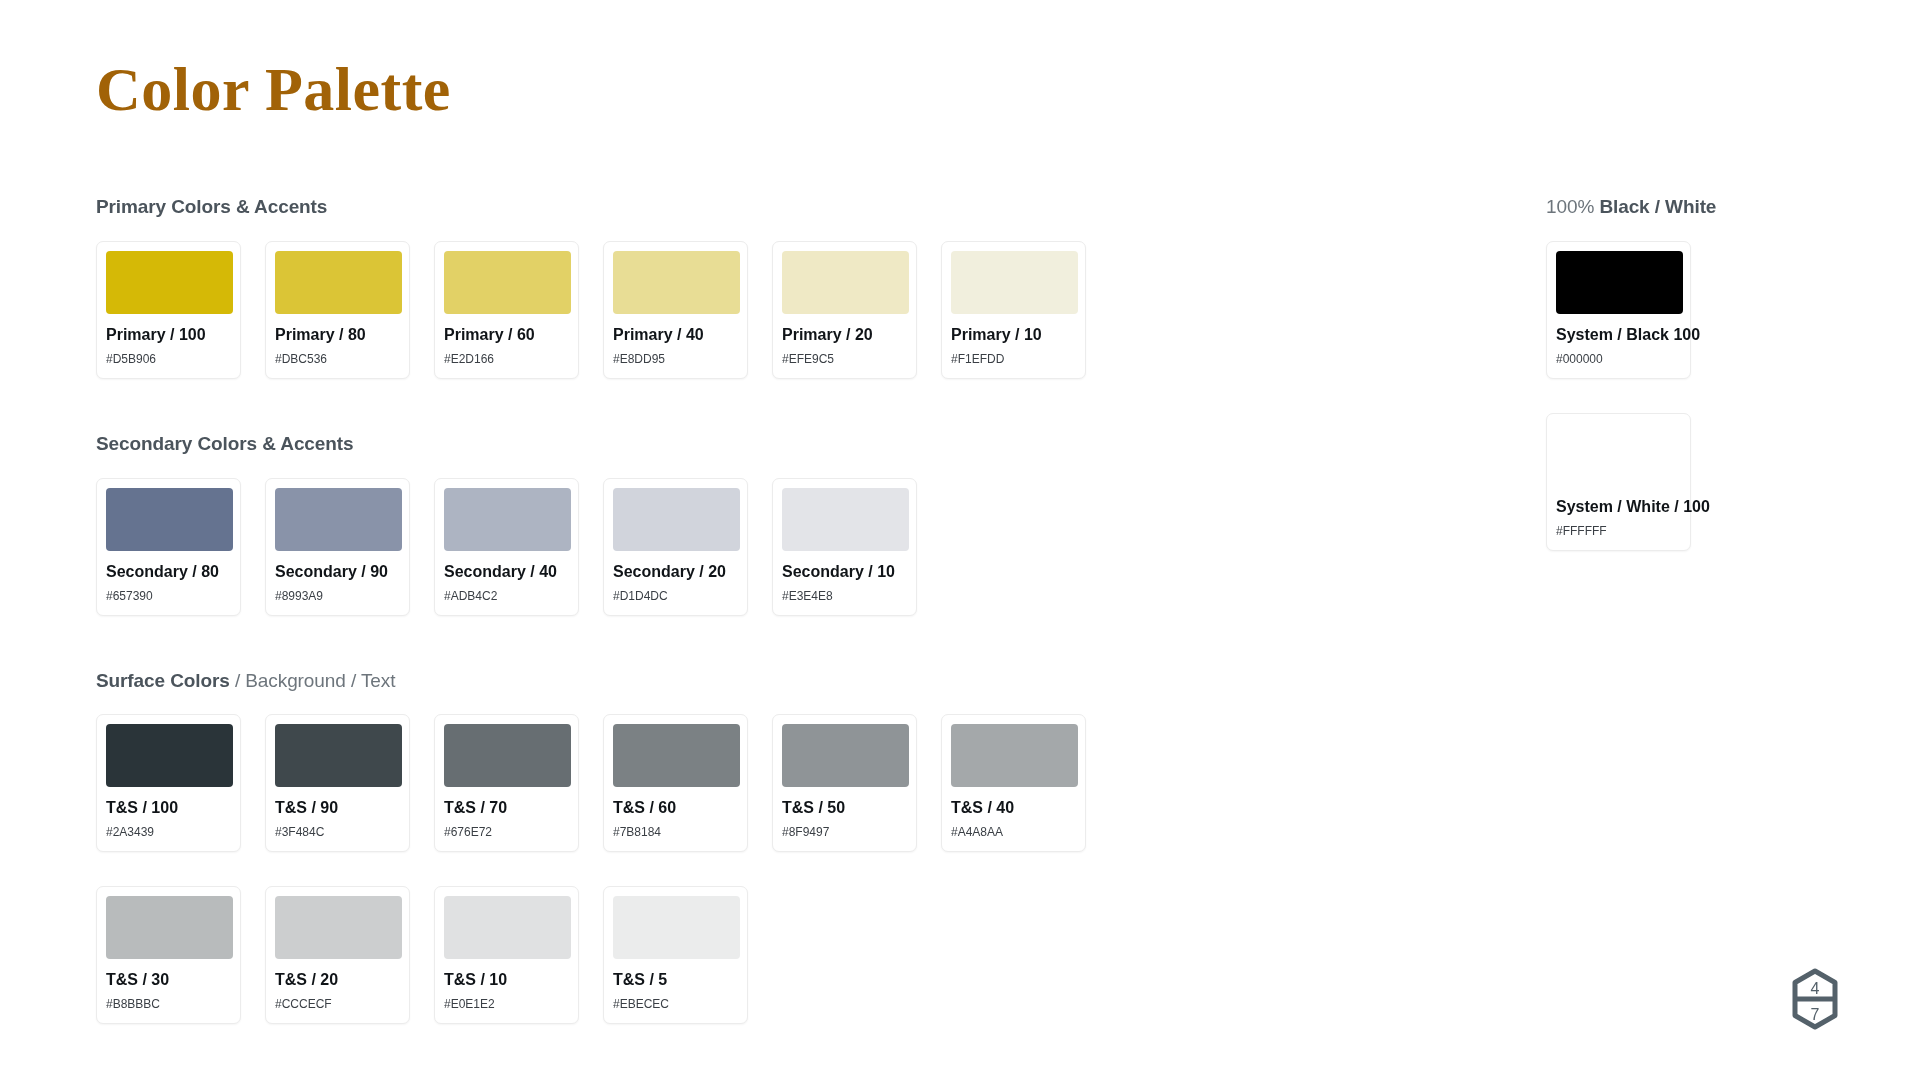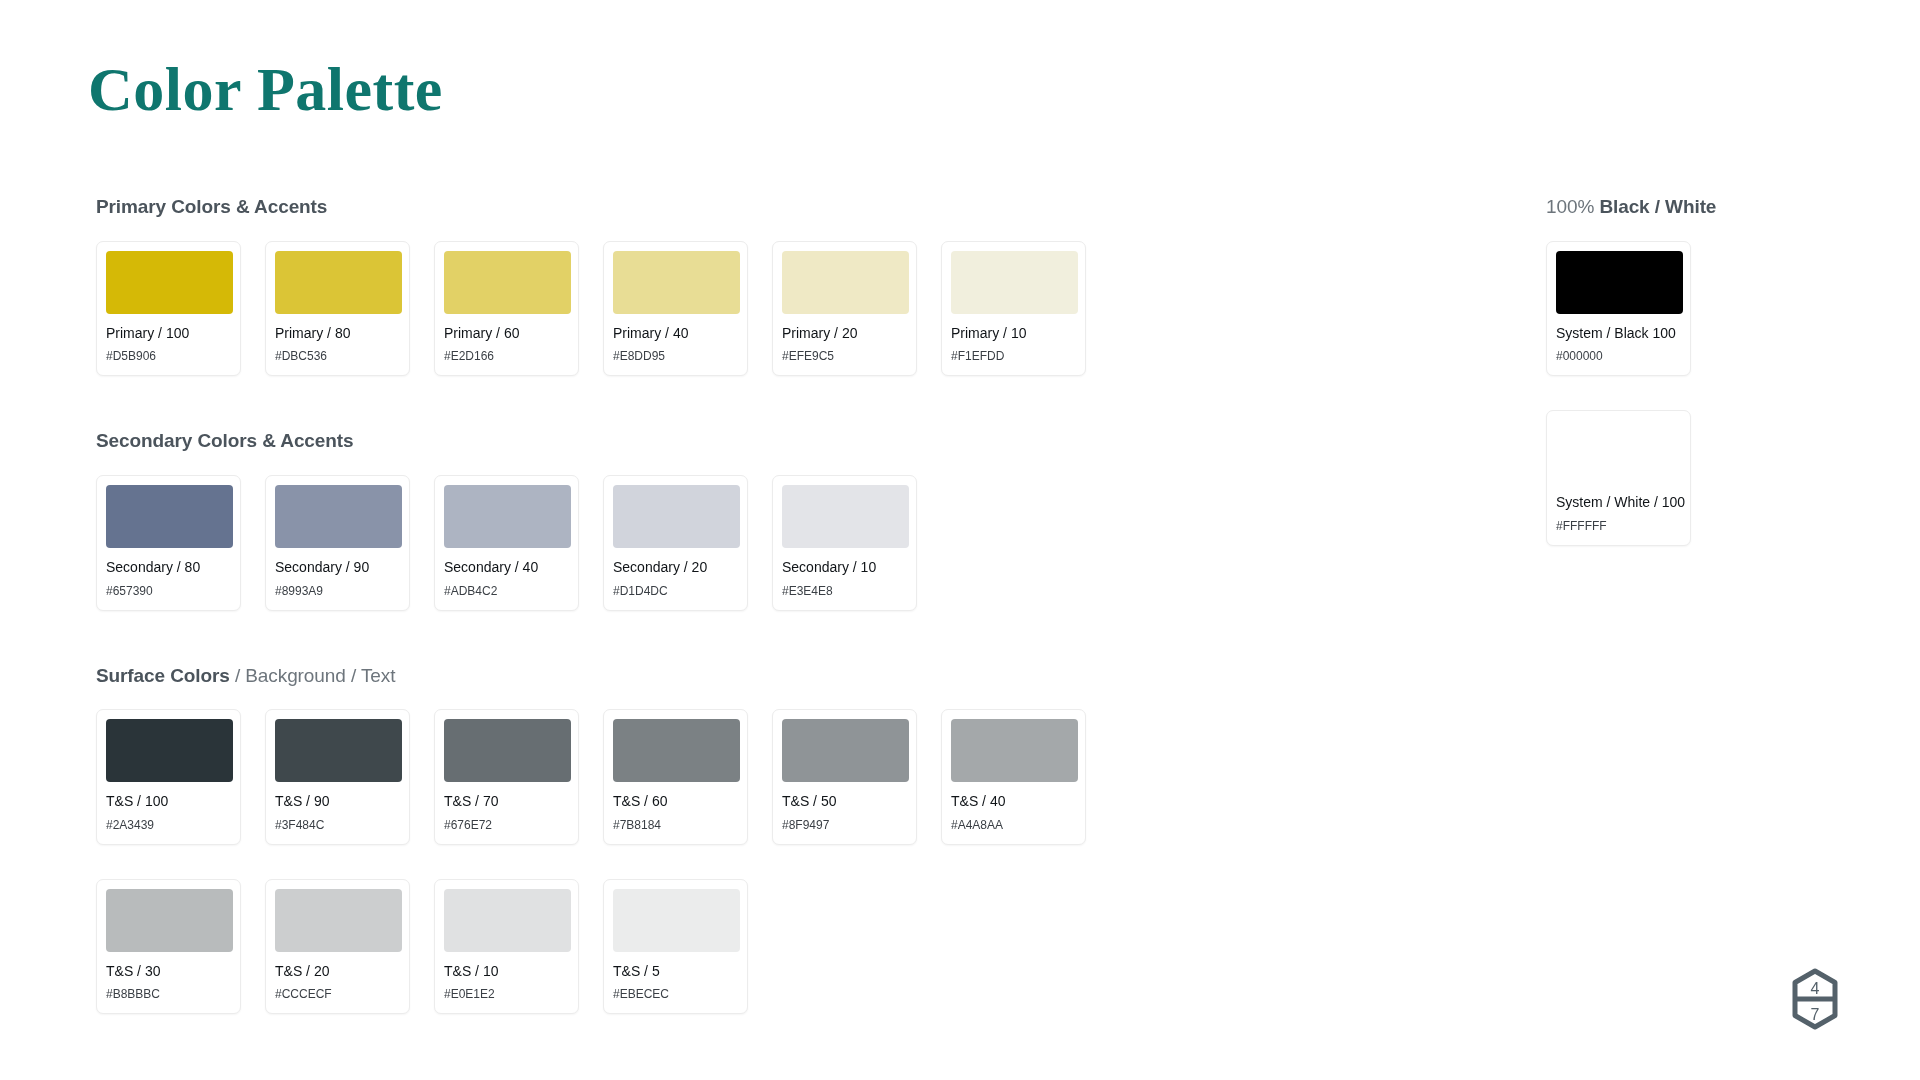--- a/index.html
+++ b/index.html
@@ -21,27 +21,27 @@
   .page {
     position: relative;
     width: 1920px;
     height: 1080px;
     padding: 0;
   }
 
   
   .page-title {
     position: absolute;
-    left: 88px;
+    left: 96px;
     top: 58px;
     font-family: "Liberation Serif", serif;
     font-size: 62px;
     font-weight: 700;
     letter-spacing: 0.5px;
-    color: #0f766e;
+    color: #a16207;
     line-height: 1;
     text-align: center;
   }
 
   
   .content {
     position: absolute;
     left: 0;
     top: 196px;
     width: 1920px;
@@ -98,22 +98,22 @@
   }
 
   .swatch-chip {
     width: 127px;
     height: 63px;
     border-radius: 4px;
     margin-bottom: 11px;
   }
 
   .swatch-name {
-    font-size: 14px;
-    font-weight: 400;
+    font-size: 16px;
+    font-weight: 700;
     color: #101418;
     line-height: 1.25;
     margin-bottom: 7px;
     white-space: nowrap;
   }
 
   .swatch-hex {
     font-size: 12px;
     font-weight: 400;
     color: #3a3f45;

